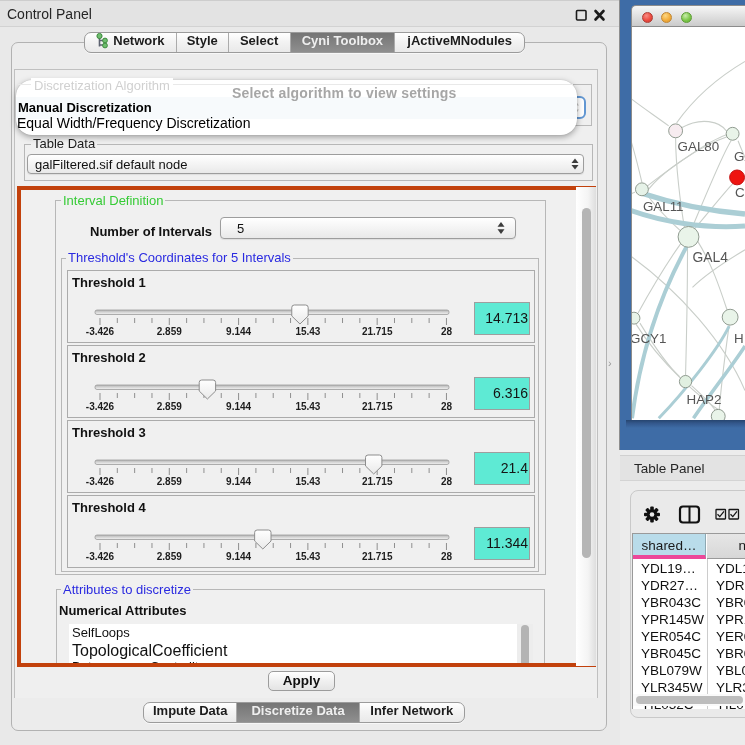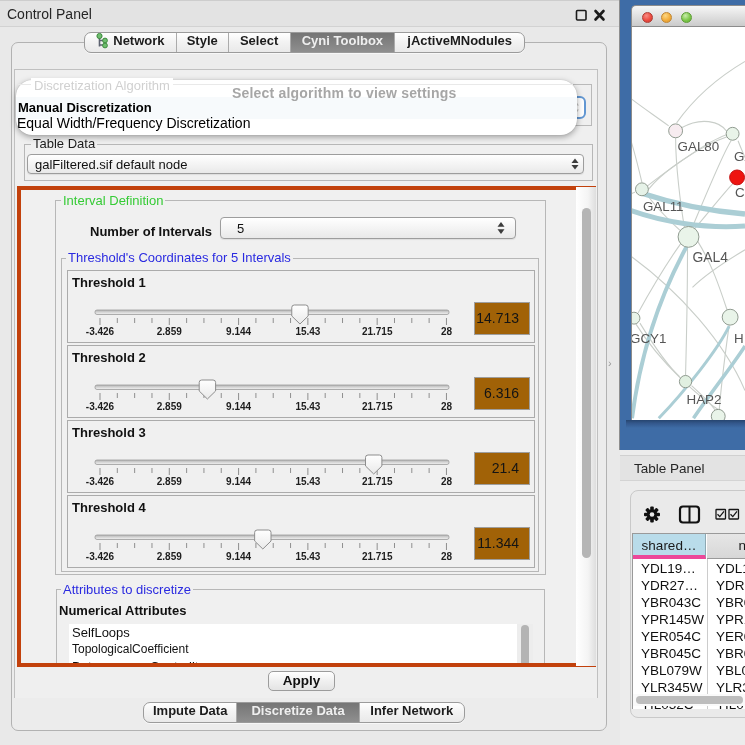--- a/index.html
+++ b/index.html
@@ -8,22 +8,22 @@
 .seg{display:flex;border:1px solid #9b9b9b;border-radius:7px;overflow:hidden;
  background:linear-gradient(#ffffff,#f3f3f3 45%,#e9e9e9);box-shadow:0 1px 0 rgba(255,255,255,.6)}
 .seg>div{display:flex;align-items:flex-start;justify-content:center;font-size:13px;font-weight:600;color:#1c1c1c;border-right:1px solid #ababab}
 .seg>div:last-child{border-right:none}
 .seg>div.dark{background:linear-gradient(#757575,#8f8f8f);color:#efefef}
 .gt{position:absolute;font-size:13px;line-height:13px;padding:0 2px;background:#f0f0f0;white-space:nowrap}
 .grp{position:absolute;border:1px solid #b7b7b7}
 .combo{position:absolute;border:1px solid #9d9d9d;border-radius:4px;
  background:linear-gradient(#ffffff,#f4f4f4 50%,#e9e9e9);box-shadow:0 1px 1px rgba(0,0,0,.08)}
 .combo span{position:absolute;top:0;font-size:13px;line-height:19px;color:#111;white-space:nowrap}
-.vbox{position:absolute;width:56px;height:33px;background:#a16207;border:1px solid #9e9e9e;
- font-size:14px;line-height:31px;text-align:right;padding-right:10px;color:#141414}
+.vbox{position:absolute;width:56px;height:33px;background:#5eead4;border:1px solid #9e9e9e;
+ font-size:14px;line-height:31px;text-align:right;padding-right:1px;color:#141414}
 .tpanel{position:absolute;left:0;width:468px;height:73px;border:1px solid #ababab;background:#f0f0f0}
 .tlab{position:absolute;left:4px;top:4px;font-size:13px;font-weight:bold;color:#111}
 .row{position:absolute;font-size:13.5px;color:#101010;white-space:nowrap}
 </style></head><body>
 <div id="root">
 
 <div class="a" style="left:0;top:0;width:620px;height:745px;background:#e9e9e9"></div>
 <div class="a" style="left:0;top:0;width:620px;height:27px;background:#e3e3e3;border-bottom:1px solid #d2d2d2;border-top:1px solid #cdcdcd"></div>
 <div class="a" style="left:7px;top:6px;font-size:14px;color:#262626">Control Panel</div>
 <svg class="a" style="left:574px;top:8px" width="36" height="15" viewBox="0 0 36 15">
@@ -168,21 +168,21 @@
           <path d="M186.63 36.5 Q186.63 34 189.13 34 L200.53 34 Q203.03 34 203.03 36.5 L203.03 45 L194.83 53 L186.63 45 Z" fill="url(#th)" stroke="#8d8d8d" stroke-width="1"></path>
         </svg>
 <div class="tlab">Threshold 4</div>
 <div class="vbox" style="left:406px;top:31px">11.344</div>
 </div>
 <div class="grp" style="left:35px;top:399px;width:489px;height:100px"></div>
 <div class="gt" style="left:40px;top:393px;color:#2a2ae0">Attributes to discretize</div>
 <div class="a" style="left:38px;top:413px;font-size:13px;font-weight:bold;color:#111">Numerical Attributes</div>
 <div class="a" style="left:48px;top:434px;width:464px;height:60px;background:#fff;overflow:hidden">
 <div class="a" style="left:3px;top:1px;font-size:13px;color:#111">SelfLoops</div>
-<div class="a" style="left:3px;top:18px;font-size:12px;color:#111">TopologicalCoefficient</div>
+<div class="a" style="left:3px;top:18px;font-size:16px;color:#111">TopologicalCoefficient</div>
 <div class="a" style="left:3px;top:35px;font-size:13px;color:#111">BetweennessCentrality</div>
 <div class="a" style="left:448px;top:0;width:16px;height:60px;background:#ededed"></div>
 <div class="a" style="left:452px;top:1px;width:8px;height:58px;background:#b4b4b4;border-radius:4px"></div>
 </div>
 </div>
 <div class="a" style="left:576px;top:187px;width:20px;height:479px;background:linear-gradient(90deg,#ffffff,#f4f4f4 60%,#dedede)"></div>
 <div class="a" style="left:582px;top:208px;width:9px;height:350px;background:#b5b5b5;border-radius:5px"></div>
 <div class="a" style="left:24px;top:84px;width:568px;height:42px;border:1px solid #b9b9b9"></div>
 <div class="a" style="left:558px;top:96px;width:28px;height:23px;border:2.5px solid #6297d2;border-radius:6px;background:#fff"></div>
 <svg class="a" style="left:569px;top:99px" width="14" height="17" viewBox="0 0 14 17">

